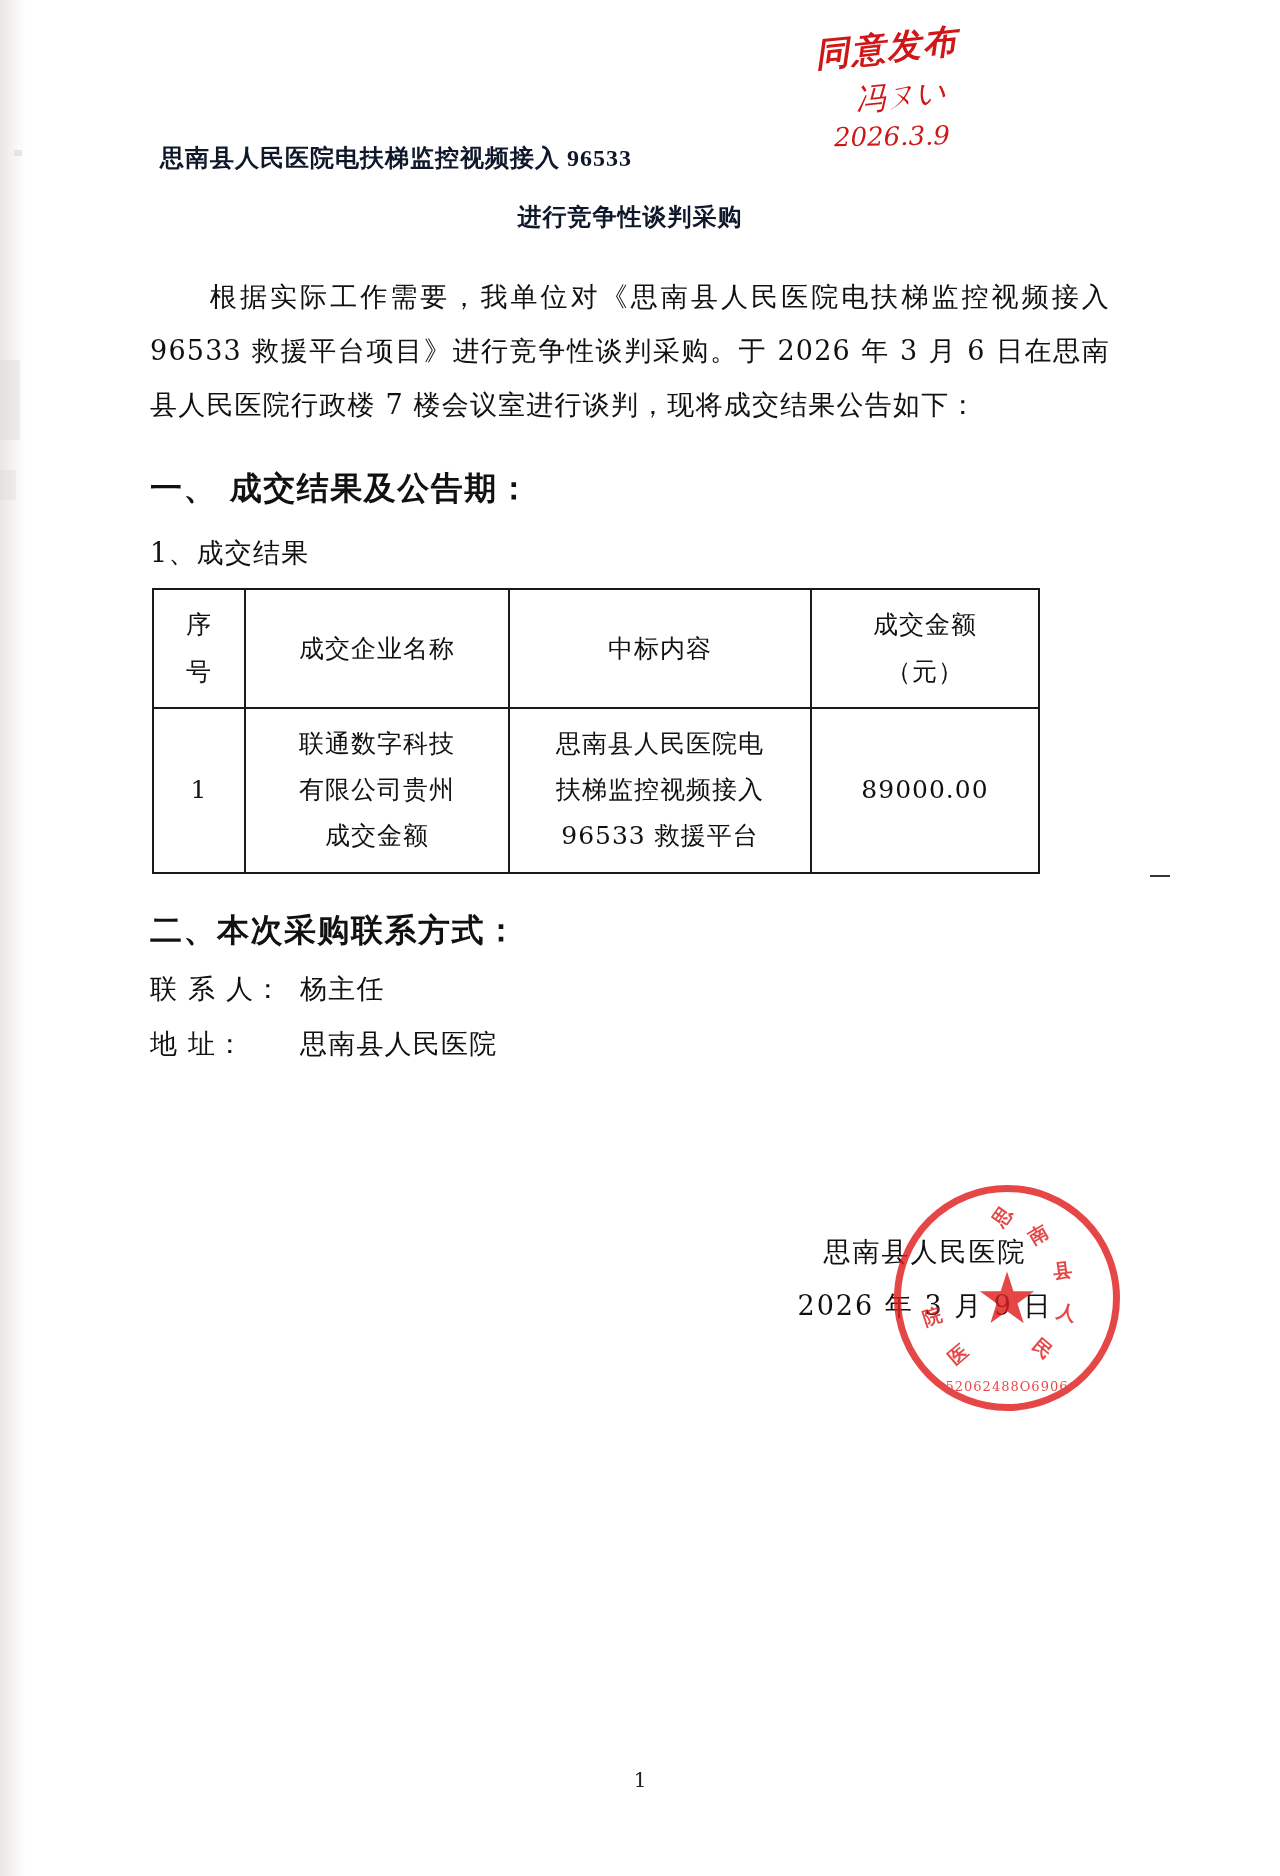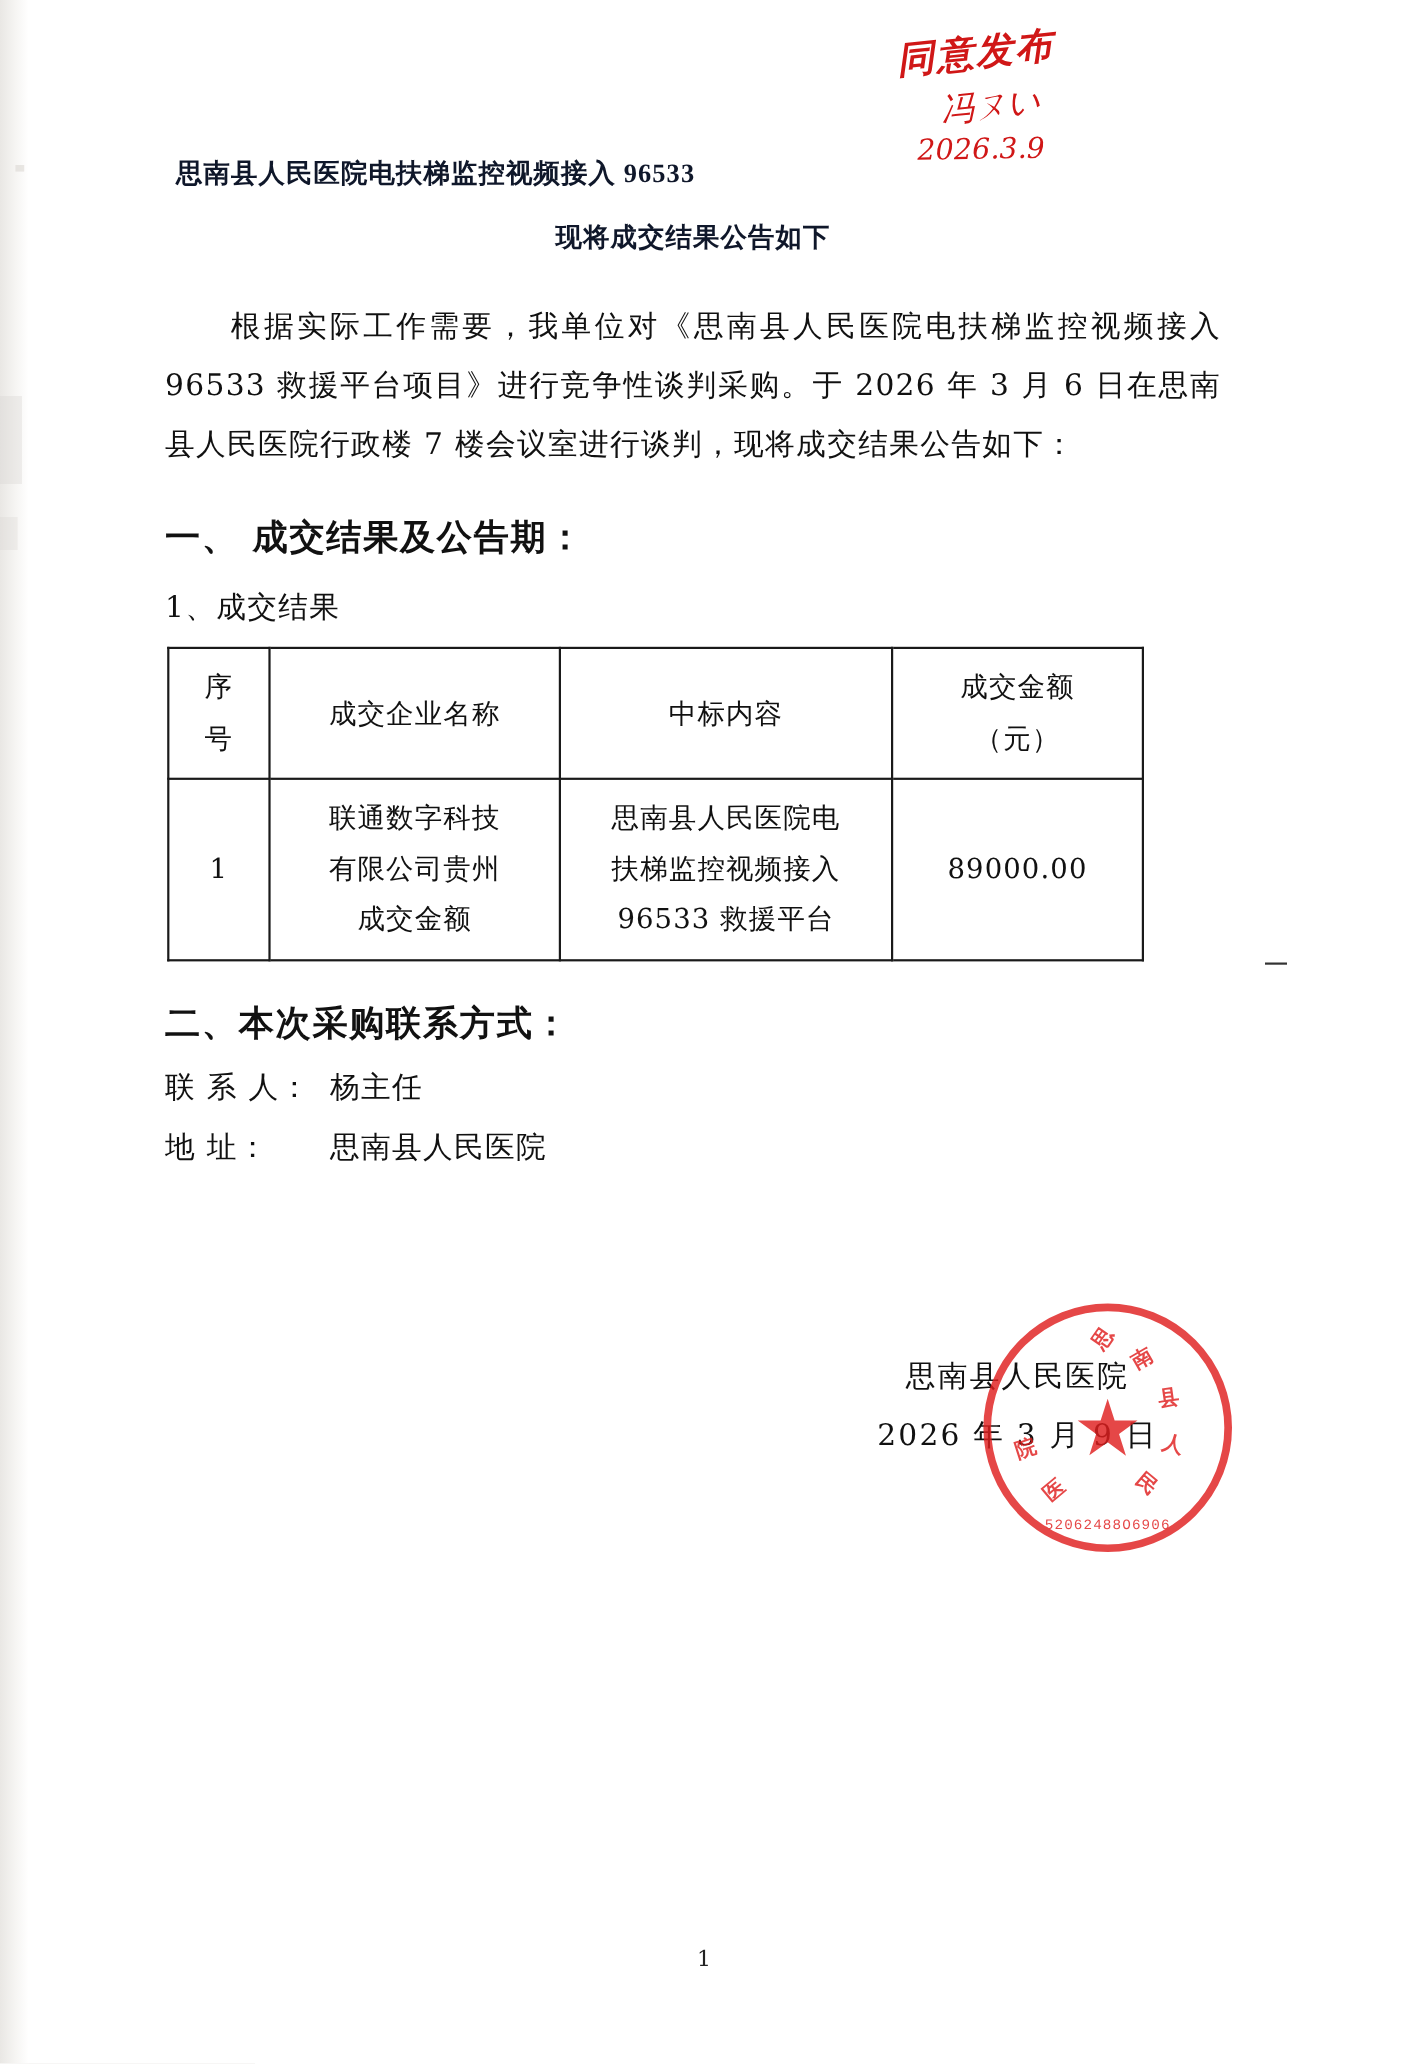--- a/index.html
+++ b/index.html
@@ -161,21 +161,20 @@
     white-space: nowrap;
   }
   .seal .code {
     position: absolute;
     left: 50%;
     bottom: 10px;
     transform: translateX(-50%);
     font-size: 13px;
     letter-spacing: 1px;
     color: #e01f1f;
-    font-family: Liberation Mono, monospace;
   }
 
   
   .handwriting {
     position: absolute;
     right: 210px;
     top: 20px;
     width: 260px;
     height: 150px;
     color: #d01717;
@@ -230,21 +229,21 @@
     <span class="hw2">冯ㄡい</span>
     <span class="hw3">2026.3.9</span>
   </div>
 
   <div class="tick"></div>
 
   <div class="content">
 
     <div class="title-block">
       <div class="title-line l1">思南县人民医院电扶梯监控视频接入 96533</div>
-      <div class="title-line l2">现将成交结果公告如下</div>
+      <div class="title-line l2">进行竞争性谈判采购</div>
     </div>
 
     <div class="para"><span class="indent"></span><span>根据实际工作需要，我单位对《思南县人民医院电扶梯监控视频接入 96533 救援平台项目》进行竞争性谈判采购。于 2026 年 3 月 6 日在思南县人民医院行政楼 7 楼会议室进行谈判，现将成交结果公告如下：</span></div>
 
     <div class="section-head">一、 成交结果及公告期：</div>
 
     <div class="sub-line">1、成交结果</div>
 
     <table class="result">
       <tbody>

